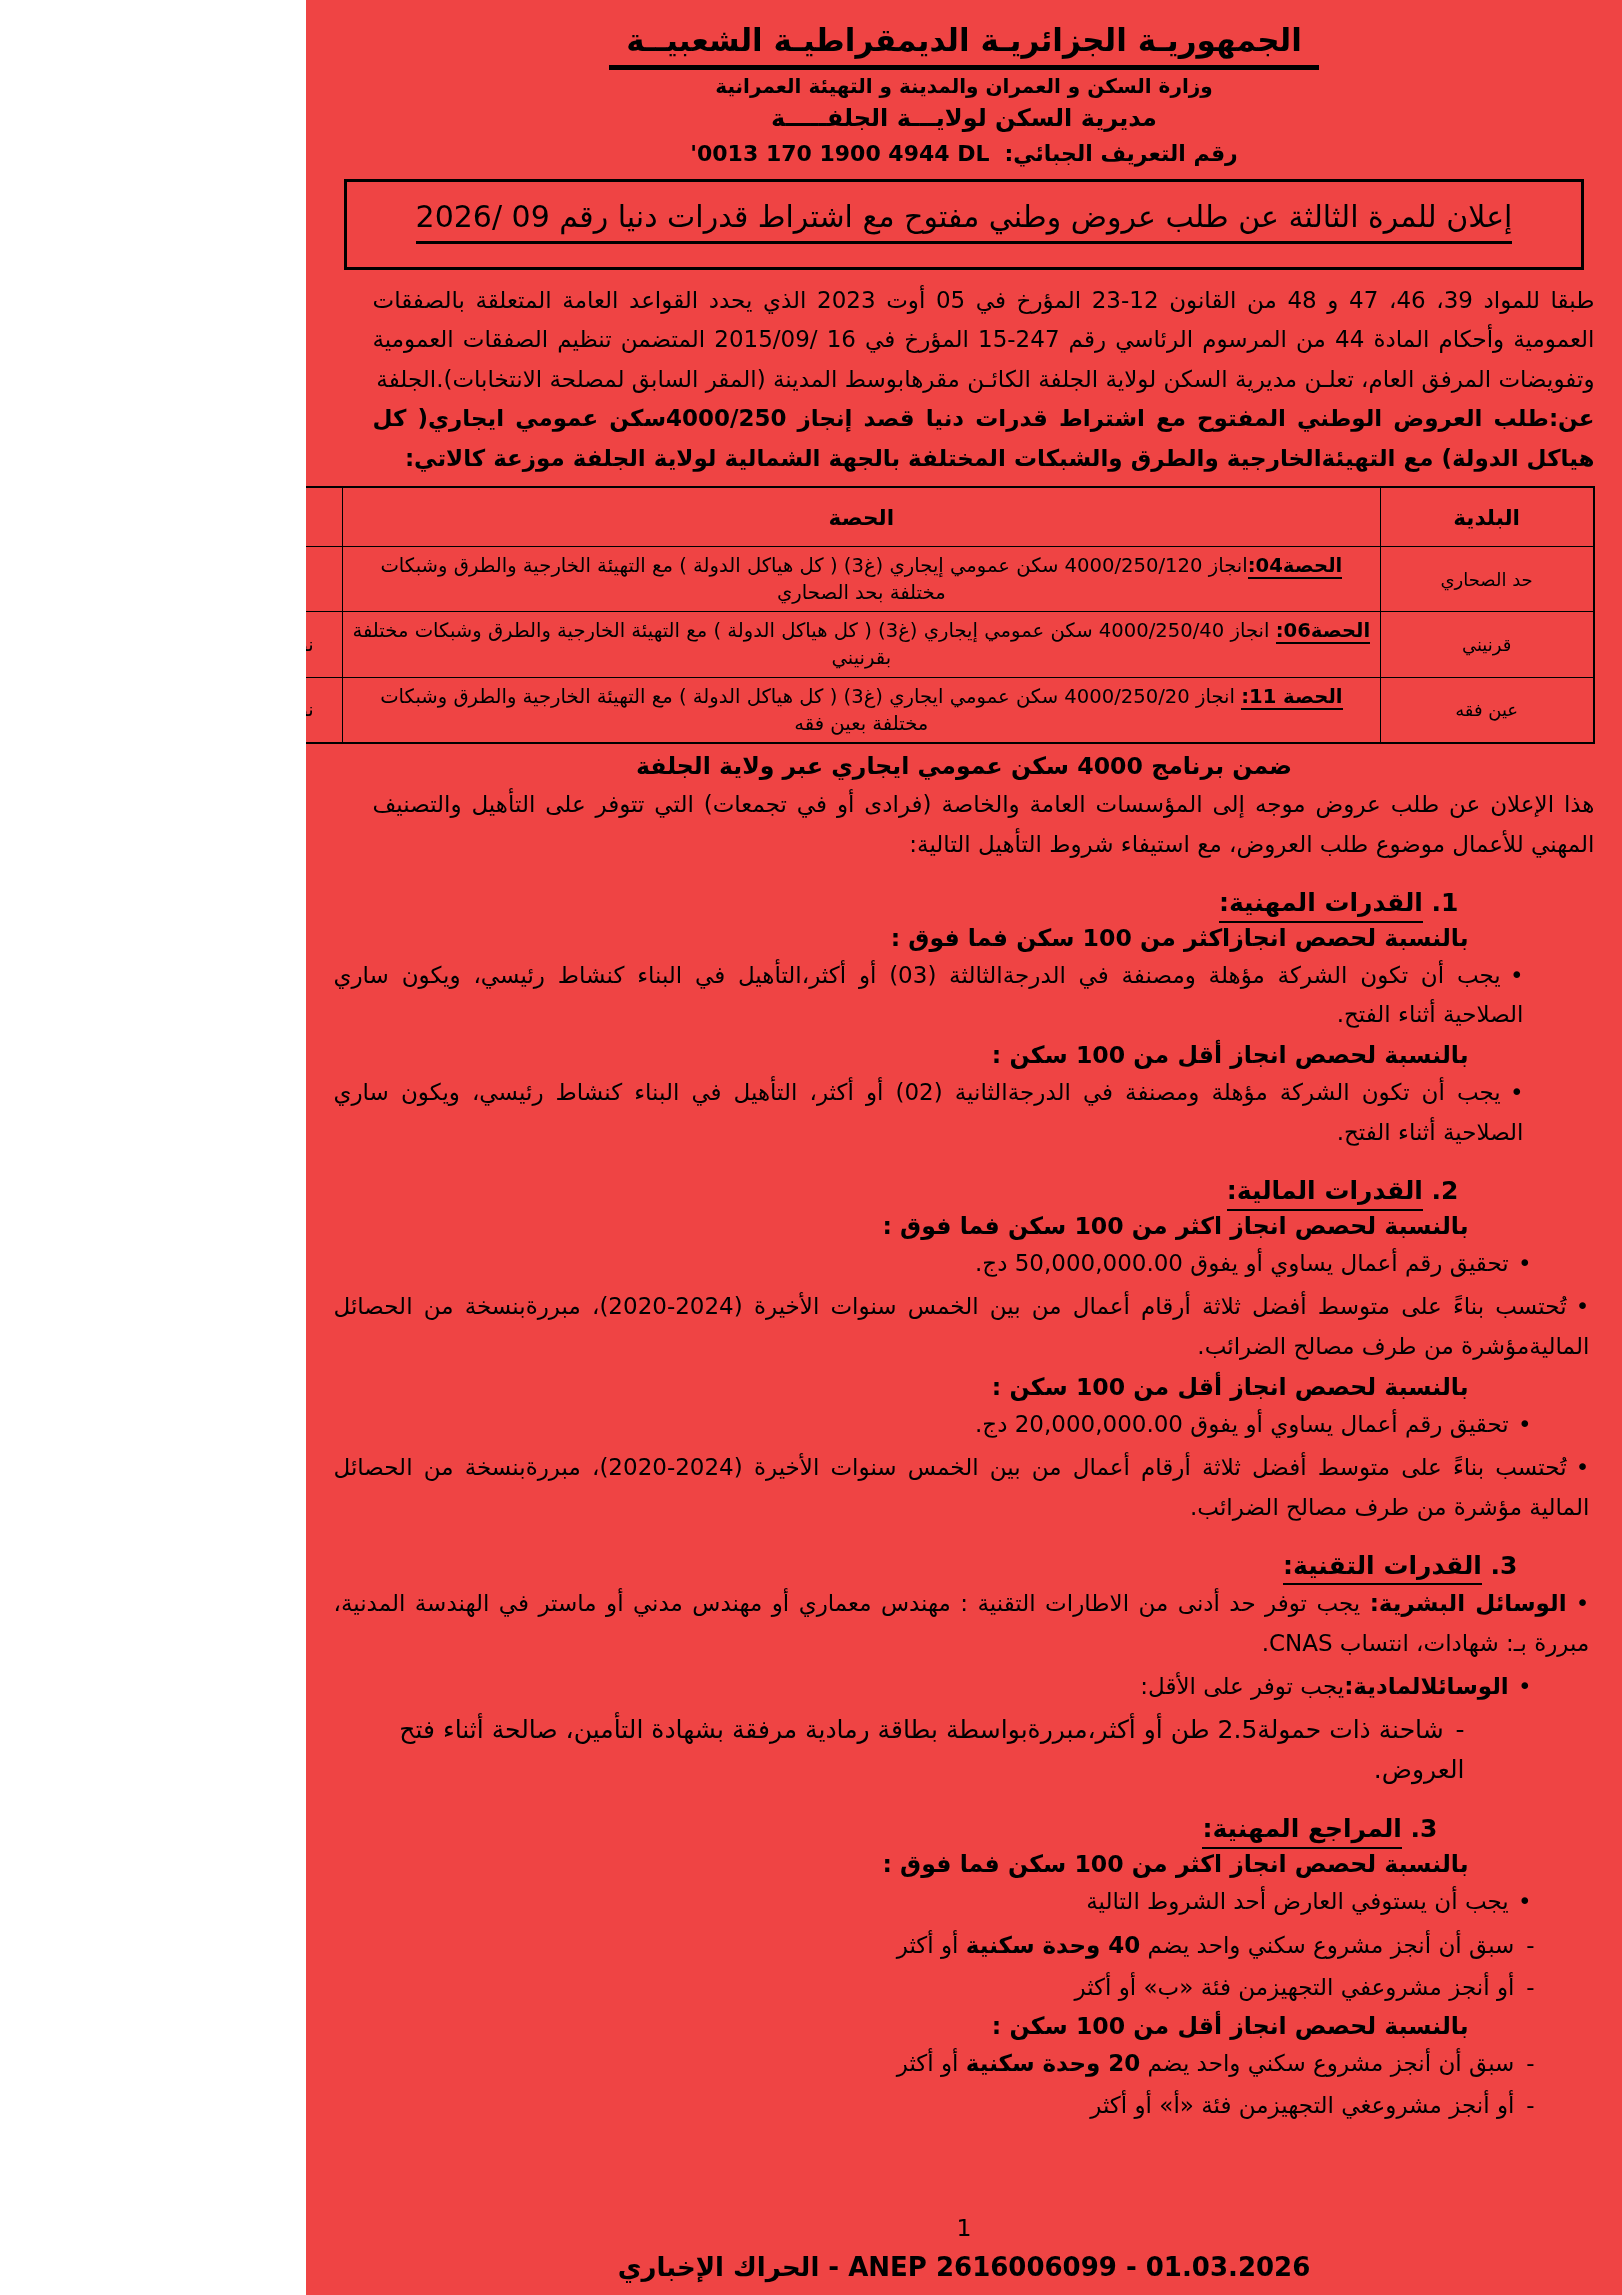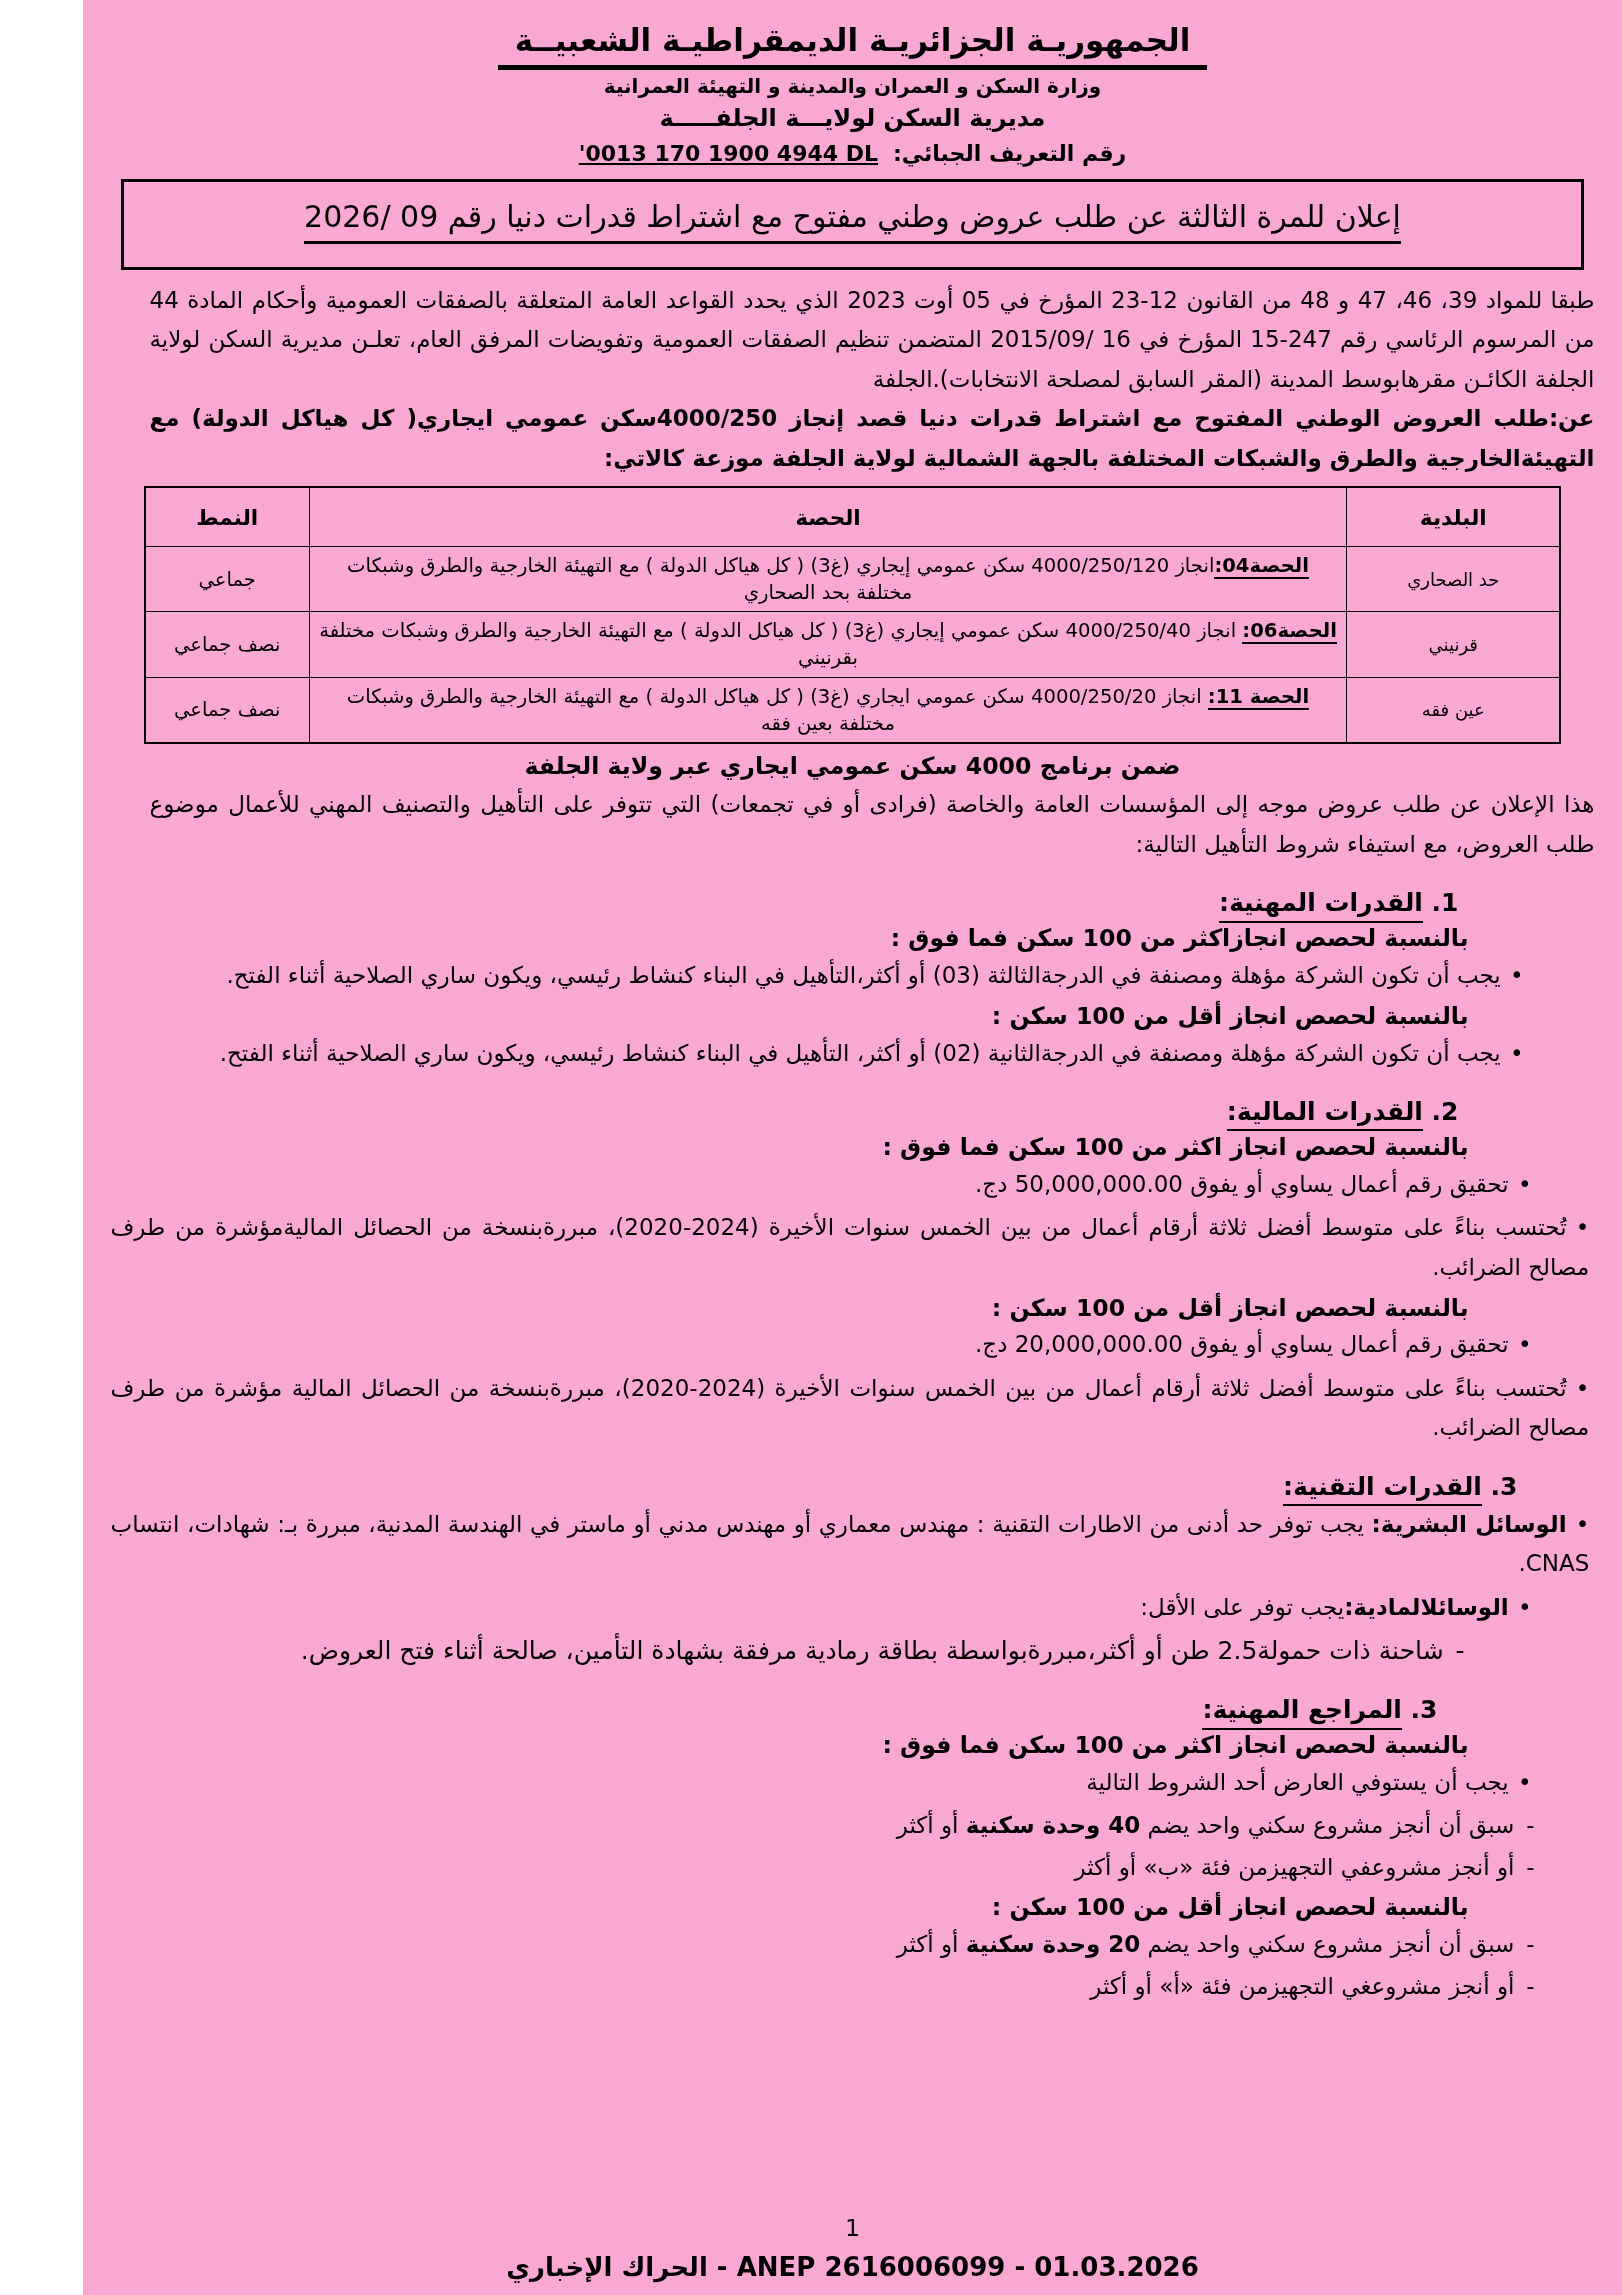--- a/index.html
+++ b/index.html
@@ -1,32 +1,32 @@
 <!DOCTYPE html>
 <html dir="rtl" lang="ar" style="font-size:10.5px"><head>
 <meta charset="utf-8">
 <style>
   html,body{margin:0;padding:0;background:#ffffff;}
   .page{
-    width:1539px;height:2295px;box-sizing:border-box;
+    width:1316px;height:2295px;box-sizing:border-box;
     padding:22px 27.5px 0 27.5px;
-    background:#f9a8d4;color:#000;
+    background:#ef4444;color:#000;
     font-family:"DejaVu Sans",sans-serif;
     direction:rtl;
     display:flex;flex-direction:column;
     overflow:hidden;
   }
   .bold{font-weight:700;}
   
   .hdr{text-align:center;}
   .republic{font-size:31px;font-weight:700;display:inline-block;border-bottom:5.9px solid #000;padding:0 17px 6.5px 17px;letter-spacing:0.7px;}
   .ministry{font-size:20px;font-weight:700;margin-top:4px;}
   .directorate{font-size:24px;font-weight:700;margin-top:6.5px;}
   .taxline{font-size:22px;font-weight:700;margin-top:9.2px;}
-  .taxline .taxval{unicode-bidi:isolate;direction:ltr;display:inline-block;margin-right:15px;text-decoration:underline;}
+  .taxline .taxval{unicode-bidi:isolate;direction:ltr;display:inline-block;margin-right:15px;}
   
   .titlebox{border:3.3px solid #000;margin:13px 10.5px 0 10.5px;padding:17px 7.9px 23.6px 7.9px;text-align:center;}
   .title{font-size:30px;font-weight:400;display:inline-block;border-bottom:3.9px solid #000;padding-bottom:6.5px;}
   
   .para{font-size:23px;line-height:1.72;text-align:justify;margin:0;}
   .intro{margin-top:10.5px;padding-left:39px;}
   .intro .boldrun{display:block;font-weight:700;}
   .audience{margin-top:5.2px;padding-left:39px;}
   
   table.lots{border-collapse:collapse;margin:7.9px auto 0 auto;width:1377px;border:2px solid #000;table-layout:fixed;}

